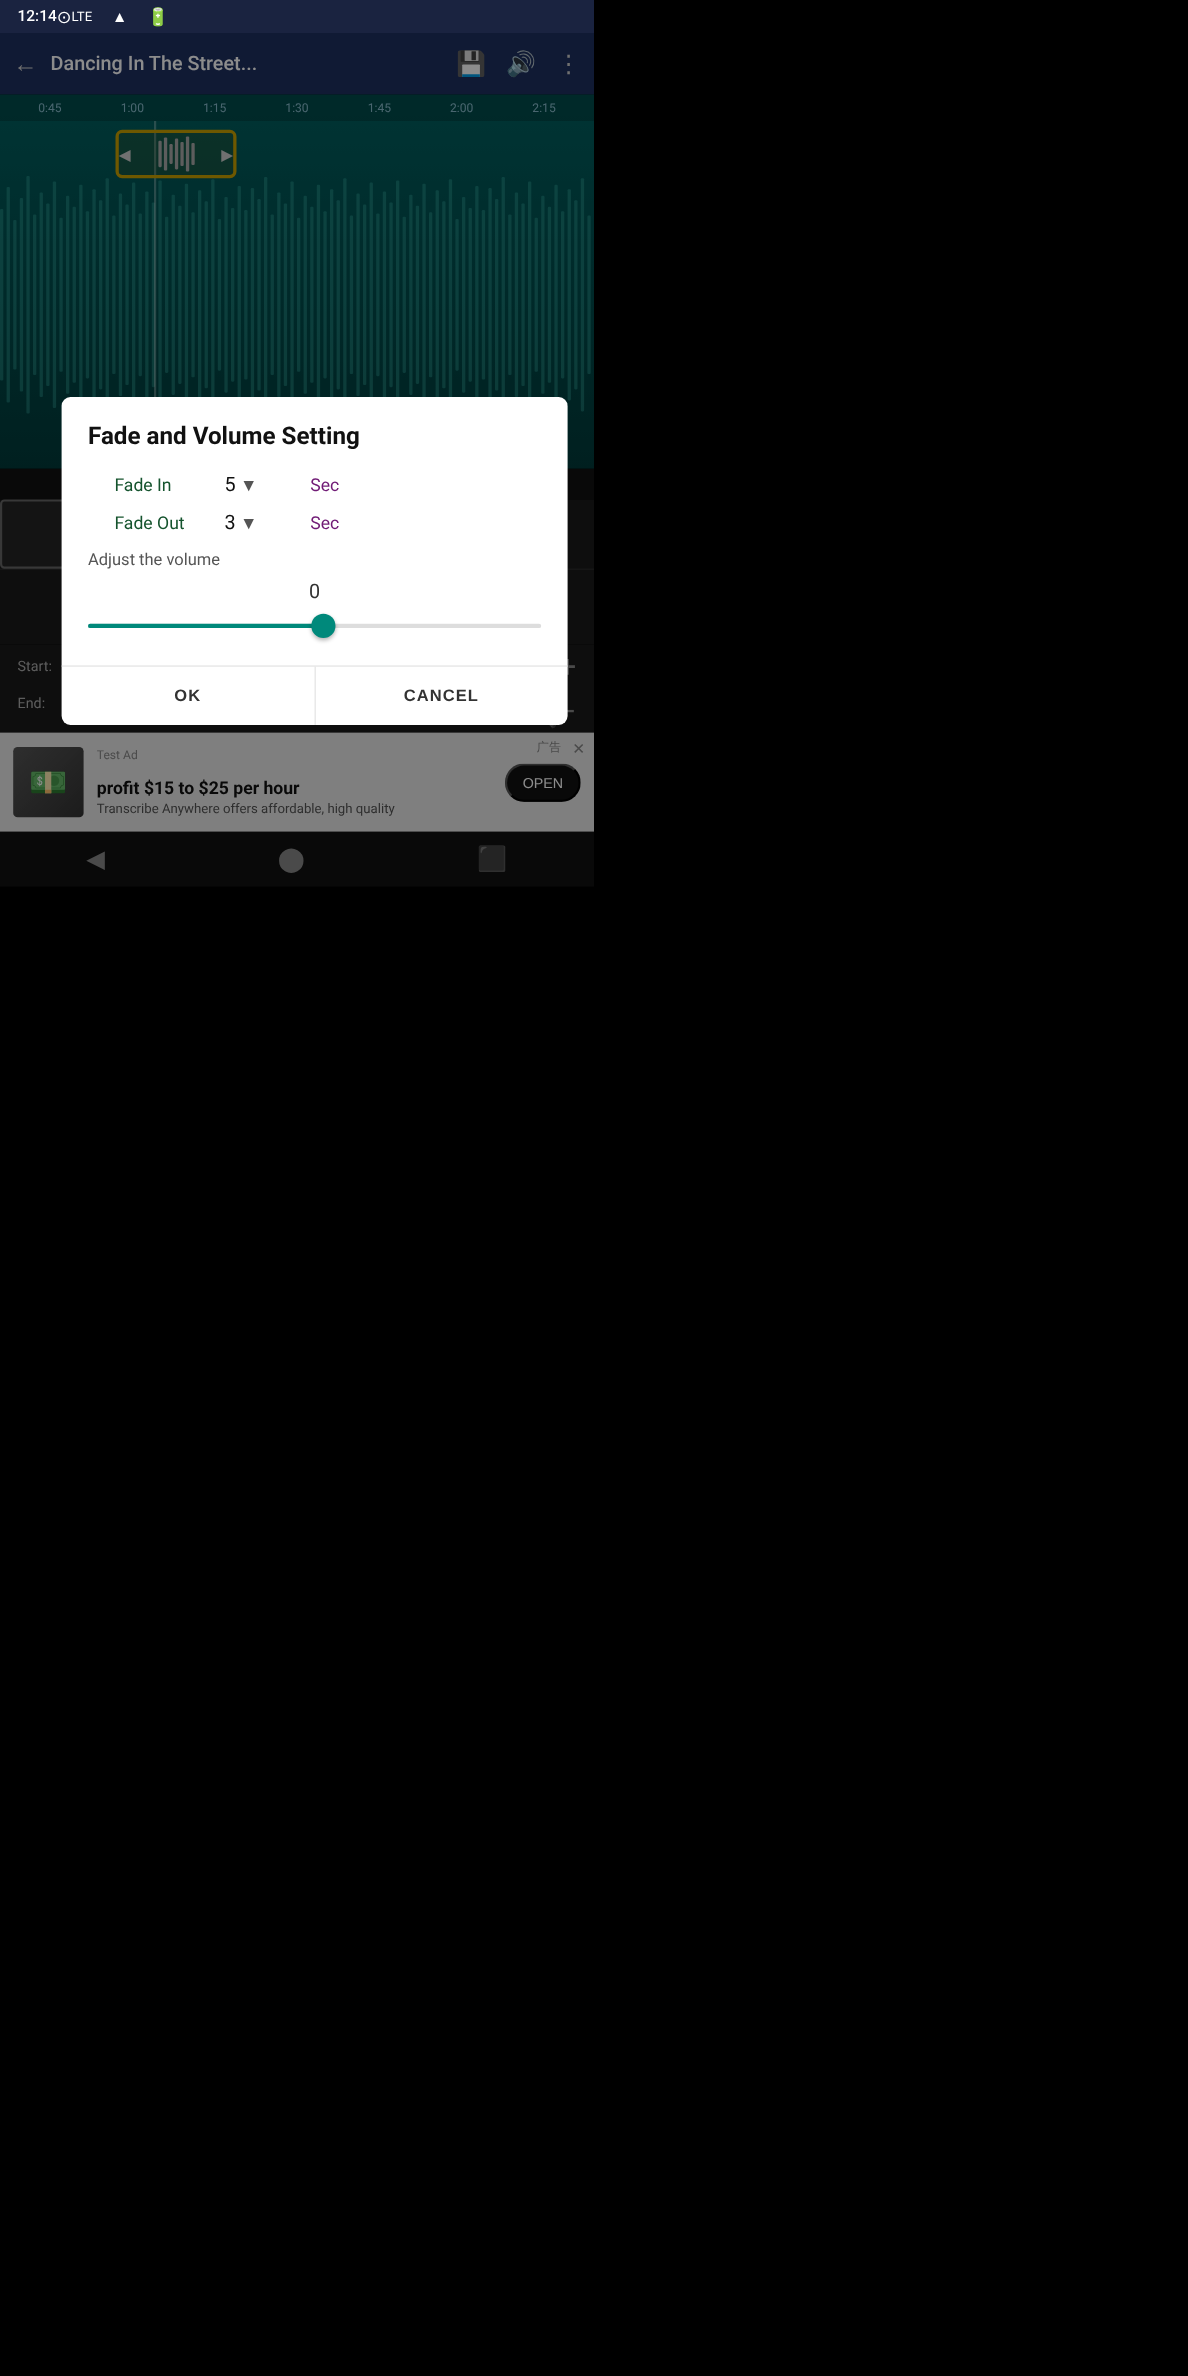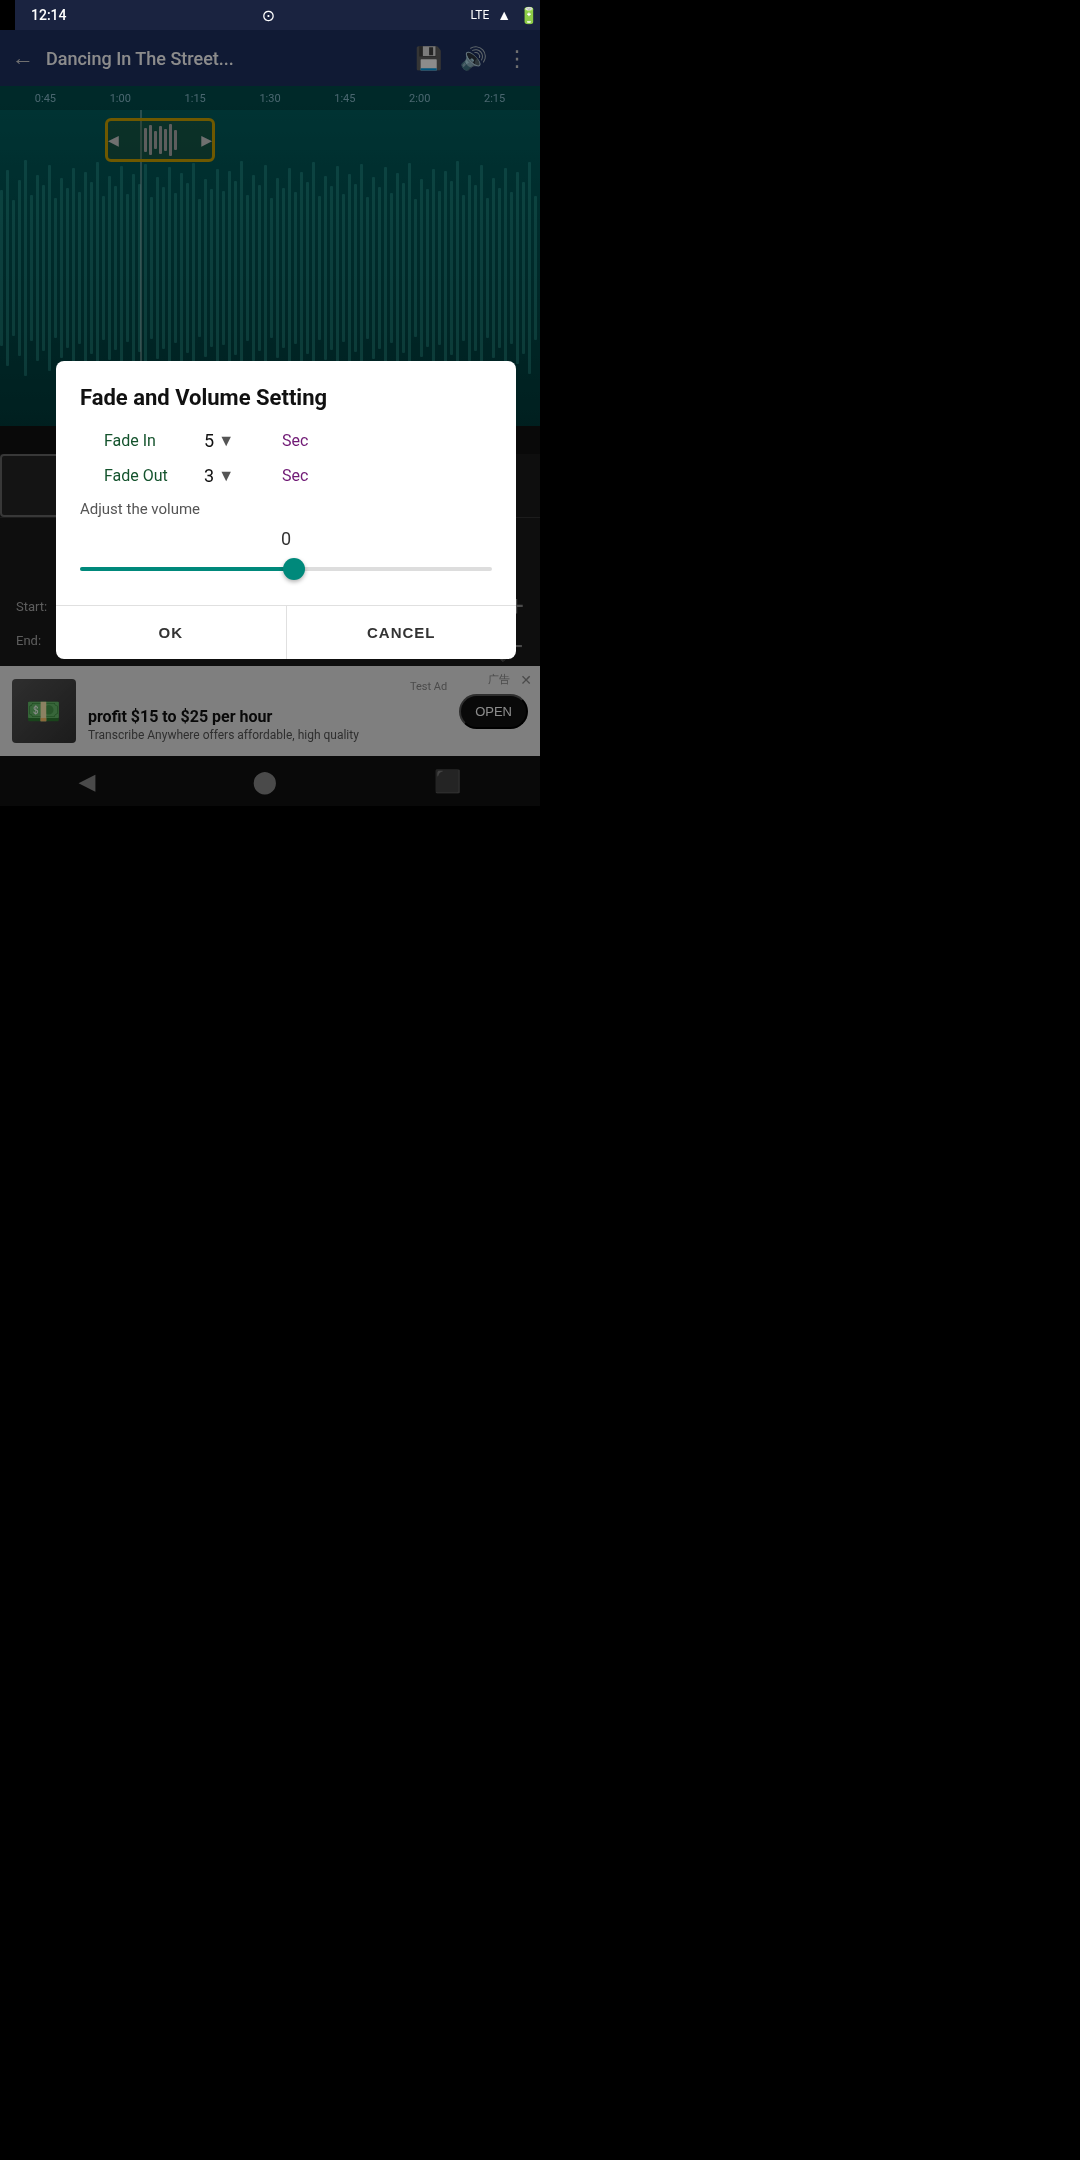--- a/index.html
+++ b/index.html
@@ -13,35 +13,34 @@
       position: relative;
     }
 
     
     .status-bar {
       width: 100%;
       height: 30px;
       background: #1a2340;
       display: flex;
       align-items: center;
-      justify-content: space-between;
+      justify-content: flex-start;
       padding: 0 16px;
       z-index: 100;
       position: relative;
-      margin-left: 15px;
     }
     .status-time {
       color: #fff;
       font-size: 14px;
       font-weight: 500;
     }
     .status-icons {
       display: flex;
       align-items: center;
-      gap: 8px;
+      gap: 18px;
       color: #fff;
       font-size: 12px;
     }
 
     
     .app-toolbar {
       width: 100%;
       height: 56px;
       background: #1e3060;
       display: flex;
@@ -720,21 +719,21 @@
   </div>
 </div>
 
 <div class="ad-banner">
   <span class="ad-label">广告</span>
   <span class="ad-close">✕</span>
   <div class="ad-thumb" style="background: linear-gradient(135deg, #555 0%, #333 100%); display:flex; align-items:center; justify-content:center;">
     <span style="font-size:28px;">💵</span>
   </div>
   <div class="ad-content">
-    <div style="font-size:11px;color:#888;margin-bottom:14px;text-align:right;">Test Ad</div>
+    <div style="font-size:11px;color:#888;margin-bottom:14px;">Test Ad</div>
     <div class="ad-title">profit $15 to $25 per hour</div>
     <div class="ad-subtitle">Transcribe Anywhere offers affordable, high quality</div>
   </div>
   <button class="ad-open">OPEN</button>
 </div>
 
 <div class="nav-bar">
   <span class="nav-btn">◀</span>
   <span class="nav-btn">⬤</span>
   <span class="nav-btn">⬛</span>

